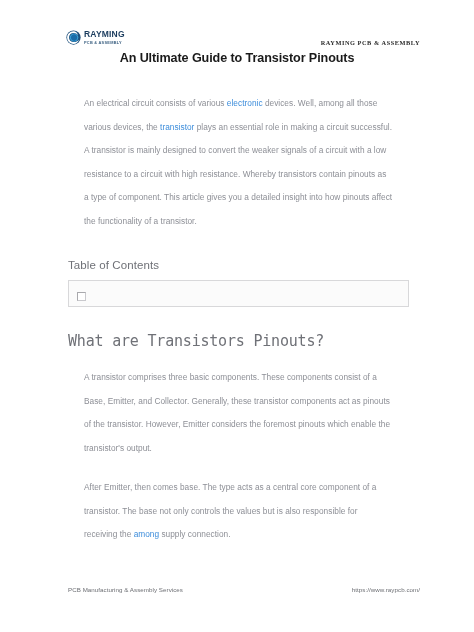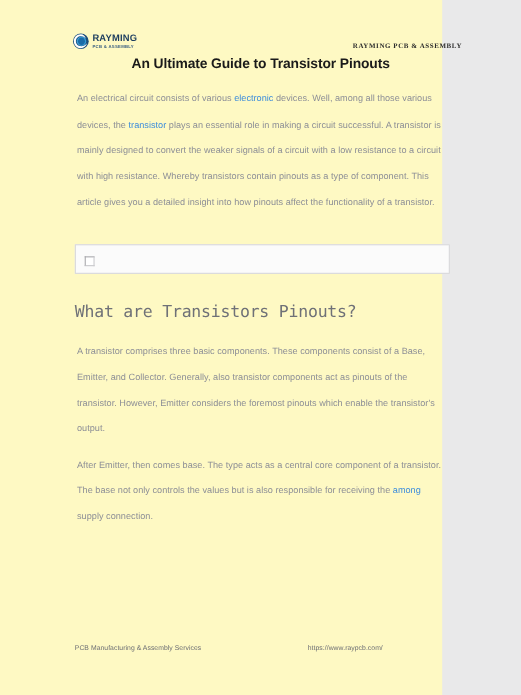--- a/index.html
+++ b/index.html
@@ -10,23 +10,23 @@
   body {
     width: 474px;
     height: 632px;
     background: #e9e9ea;
     font-family: "Liberation Sans", sans-serif;
     overflow: hidden;
   }
 
   #page {
     position: relative;
-    width: 402px;
+    width: 474px;
     height: 632px;
-    background: #fef9c3;
+    background: #ffffff;
     box-sizing: border-box;
     padding: 0;
   }
 
   
   #doc-header {
     position: absolute;
     left: 0;
     top: 0;
     width: 474px;
@@ -98,21 +98,21 @@
 
   
   #content {
     position: absolute;
     left: 68px;
     top: 76px;
     width: 341px;
   }
 
   p.para {
-    margin: 2px;
+    margin: 16px;
     font-family: "Liberation Sans", sans-serif;
     font-size: 8.3px;
     line-height: 23.5px;
     color: #8d8f96;
     letter-spacing: 0.02px;
     text-align: left;
   }
   p.para + p.para {
     margin-top: 9px;
   }
@@ -206,29 +206,30 @@
     <div id="header-right">RAYMING PCB &amp; ASSEMBLY</div>
   </div>
 
   <div id="doc-title">An Ultimate Guide to Transistor Pinouts</div>
 
   <div id="content">
 
     <p class="para"><span>An electrical circuit consists of various </span><a class="inline-link" href="#">electronic</a><span> devices. Well, among all those various devices, the </span><a class="inline-link" href="#">transistor</a><span> plays an essential role in making a circuit successful. A transistor is mainly designed to convert the weaker signals of a circuit with a low resistance to a circuit with high resistance. Whereby transistors contain pinouts as a type of component. This article gives you a detailed insight into how pinouts affect the functionality of a transistor.</span></p>
 
     <div id="toc-block">
+      <h2 id="toc-heading">Table of Contents</h2>
       <div id="toc-box">
         <span id="toc-placeholder-icon"></span>
       </div>
     </div>
 
     <h2 id="section-heading">What are Transistors Pinouts?</h2>
 
     <div id="section-body">
-      <p class="para">A transistor comprises three basic components. These components consist of a Base, Emitter, and Collector. Generally, also transistor components act as pinouts of the transistor. However, Emitter considers the foremost pinouts which enable the transistor's output.</p>
+      <p class="para">A transistor comprises three basic components. These components consist of a Base, Emitter, and Collector. Generally, these transistor components act as pinouts of the transistor. However, Emitter considers the foremost pinouts which enable the transistor's output.</p>
       <p class="para"><span>After Emitter, then comes base. The type acts as a central core component of a transistor. The base not only controls the values but is also responsible for receiving the </span><a class="inline-link" href="#">among</a><span> supply connection.</span></p>
     </div>
 
   </div>
 
   <div id="doc-footer">
     <span>PCB Manufacturing &amp; Assembly Services</span>
     <a id="footer-url" href="#">https://www.raypcb.com/</a>
   </div>
 

